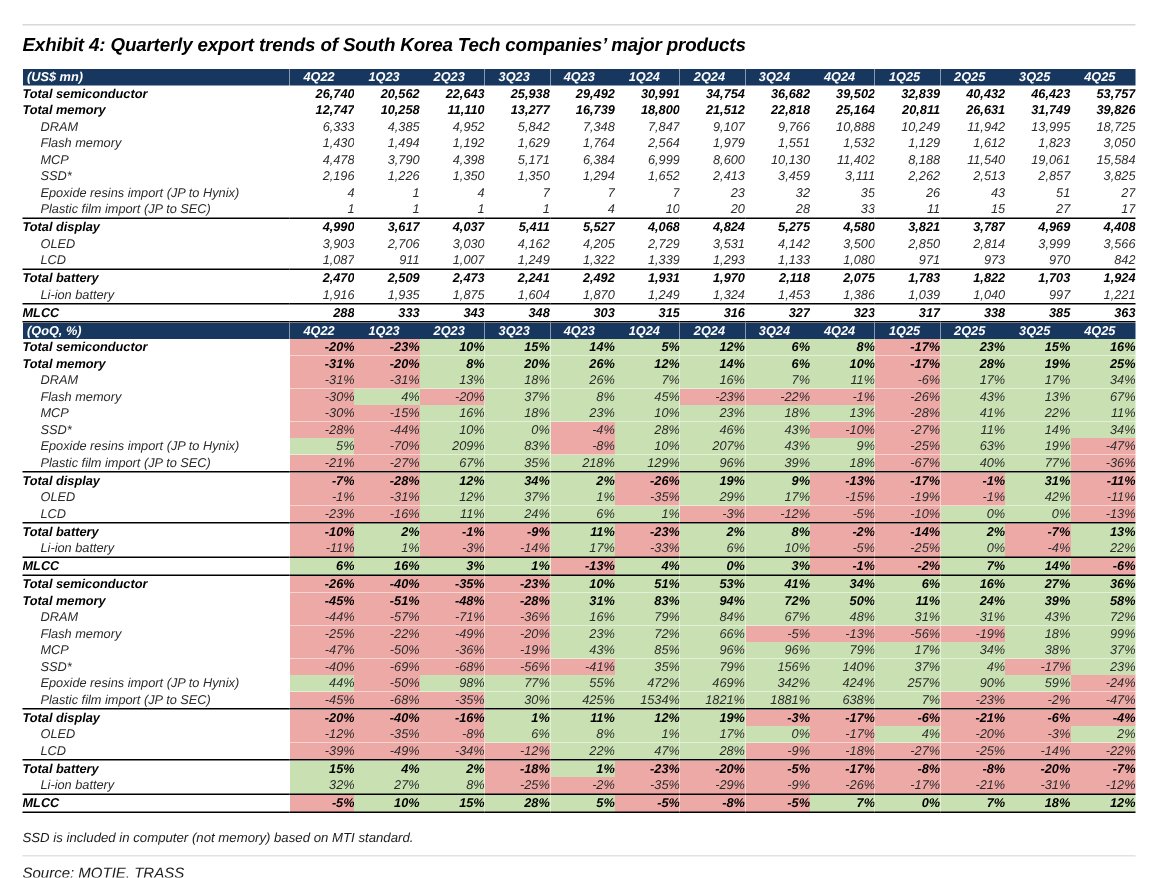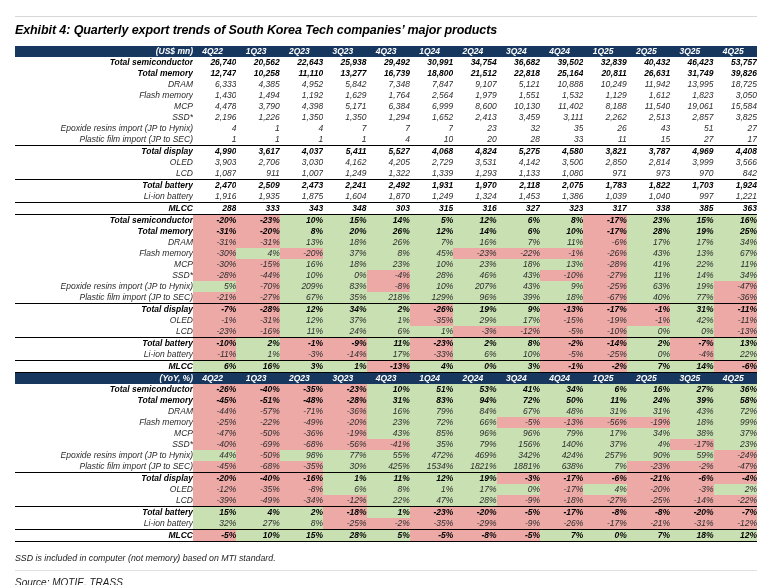--- a/index.html
+++ b/index.html
@@ -24,23 +24,23 @@
     border-collapse:collapse;table-layout:fixed;width:742px;
   }
   table.exhibit th, table.exhibit td{
     font-size:8.5px;height:11px;line-height:11px;padding:0;
     white-space:nowrap;overflow:hidden;vertical-align:middle;
   }
   tr.sechead th{
     background:var(--hdr);color:#fff;font-weight:700;
     padding-right:4px;
   }
-  tr.sechead th.lab{text-align:right;padding-left:3px;padding-right:0;width:178px;}
+  tr.sechead th.lab{text-align:left;padding-left:3px;padding-right:0;width:178px;}
   td.num{text-align:right;padding-right:4px;color:#2b2b2b;}
-  td.lab{text-align:right;padding-left:2px;color:#2b2b2b;}
+  td.lab{text-align:left;padding-left:2px;color:#2b2b2b;}
   td.lab.indent{padding-left:12px;}
   tr.bold td{font-weight:700;color:#000;}
   tr.rule td{border-top:1px solid #000;}
   tr.last td{border-bottom:1.5px solid #000;margin-top:13px;}
   td.pos{background:var(--pos);}
   td.neg{background:var(--neg);}
   .footnote{font-size:8.8px;color:#1c1c1c;margin-top:11px;}
   .divider{border-top:1px solid #e2e2e2;margin:7px 0 6px 0;}
   .source{font-size:10px;color:#1c1c1c;}
 </style>
@@ -103,21 +103,21 @@
         </tr>
         <tr>
           <td class="lab indent">DRAM</td>
           <td class="num">6,333</td>
           <td class="num">4,385</td>
           <td class="num">4,952</td>
           <td class="num">5,842</td>
           <td class="num">7,348</td>
           <td class="num">7,847</td>
           <td class="num">9,107</td>
-          <td class="num">5,121</td>
+          <td class="num">9,766</td>
           <td class="num">10,888</td>
           <td class="num">10,249</td>
           <td class="num">11,942</td>
           <td class="num">13,995</td>
           <td class="num">18,725</td>
         </tr>
         <tr>
           <td class="lab indent">Flash memory</td>
           <td class="num">1,430</td>
           <td class="num">1,494</td>
@@ -288,20 +288,36 @@
           <td class="num">316</td>
           <td class="num">327</td>
           <td class="num">323</td>
           <td class="num">317</td>
           <td class="num">338</td>
           <td class="num">385</td>
           <td class="num">363</td>
         </tr>
       </tbody>
       <tbody>
+        <tr class="sechead">
+          <th class="lab">(QoQ, %)</th>
+          <th>4Q22</th>
+          <th>1Q23</th>
+          <th>2Q23</th>
+          <th>3Q23</th>
+          <th>4Q23</th>
+          <th>1Q24</th>
+          <th>2Q24</th>
+          <th>3Q24</th>
+          <th>4Q24</th>
+          <th>1Q25</th>
+          <th>2Q25</th>
+          <th>3Q25</th>
+          <th>4Q25</th>
+        </tr>
         <tr class="bold">
           <td class="lab">Total semiconductor</td>
           <td class="num neg">-20%</td>
           <td class="num neg">-23%</td>
           <td class="num pos">10%</td>
           <td class="num pos">15%</td>
           <td class="num pos">14%</td>
           <td class="num pos">5%</td>
           <td class="num pos">12%</td>
           <td class="num pos">6%</td>
@@ -514,36 +530,20 @@
           <td class="num pos">0%</td>
           <td class="num pos">3%</td>
           <td class="num neg">-1%</td>
           <td class="num neg">-2%</td>
           <td class="num pos">7%</td>
           <td class="num pos">14%</td>
           <td class="num neg">-6%</td>
         </tr>
       </tbody>
       <tbody>
-        <tr class="sechead">
-          <th class="lab">(YoY, %)</th>
-          <th>4Q22</th>
-          <th>1Q23</th>
-          <th>2Q23</th>
-          <th>3Q23</th>
-          <th>4Q23</th>
-          <th>1Q24</th>
-          <th>2Q24</th>
-          <th>3Q24</th>
-          <th>4Q24</th>
-          <th>1Q25</th>
-          <th>2Q25</th>
-          <th>3Q25</th>
-          <th>4Q25</th>
-        </tr>
         <tr class="bold">
           <td class="lab">Total semiconductor</td>
           <td class="num neg">-26%</td>
           <td class="num neg">-40%</td>
           <td class="num neg">-35%</td>
           <td class="num neg">-23%</td>
           <td class="num pos">10%</td>
           <td class="num pos">51%</td>
           <td class="num pos">53%</td>
           <td class="num pos">41%</td>

